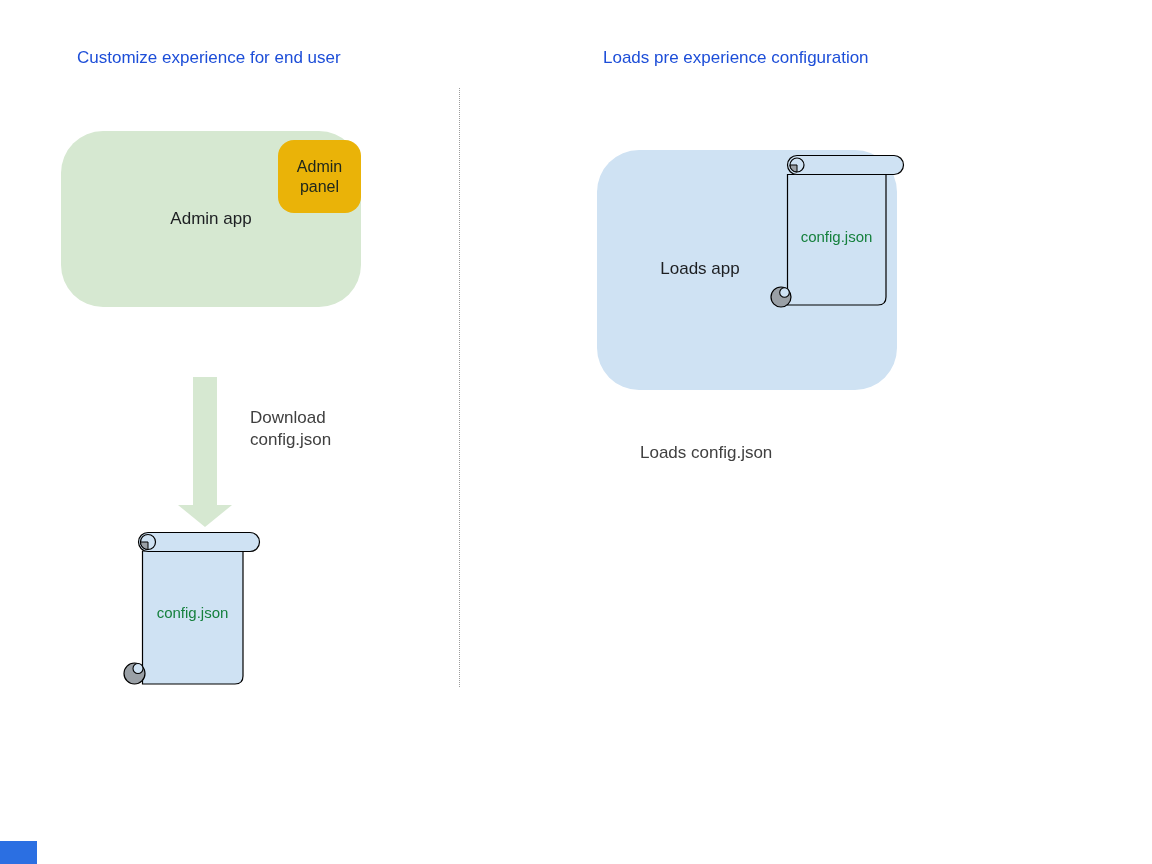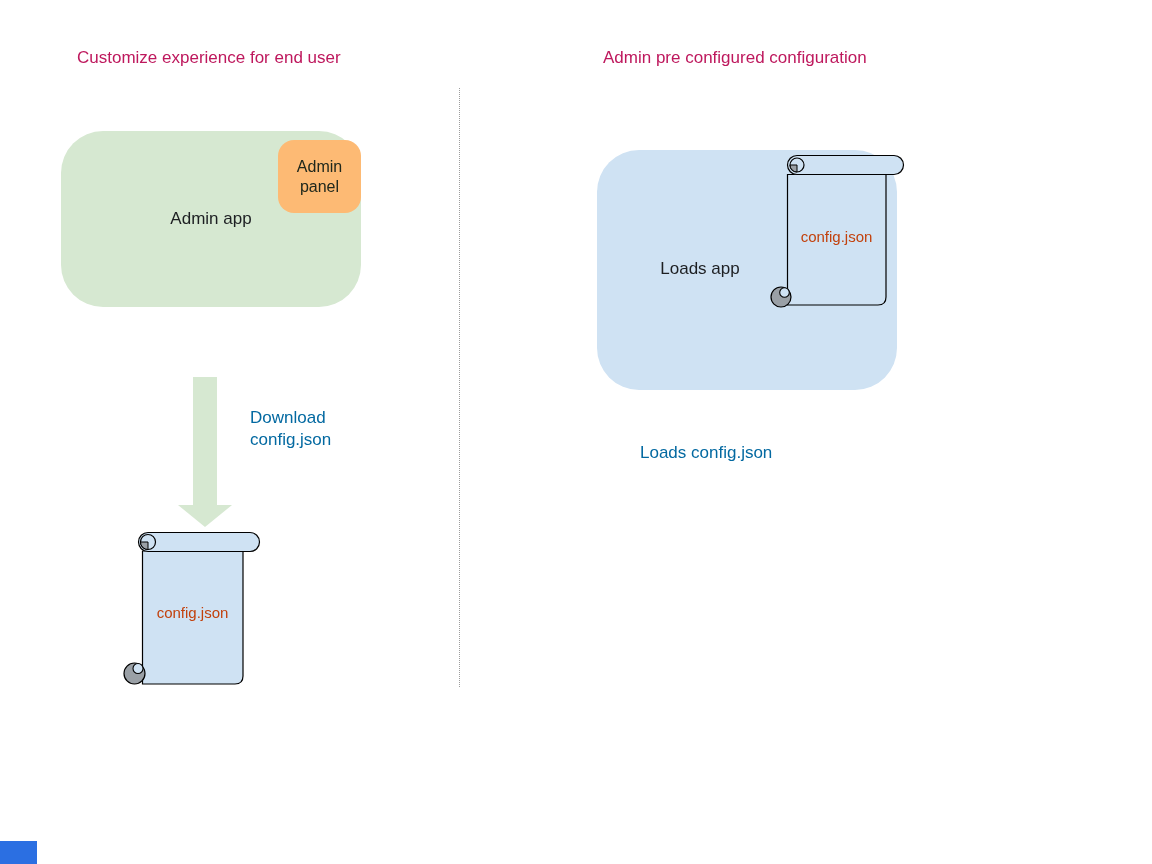--- a/index.html
+++ b/index.html
@@ -7,21 +7,21 @@
     position:relative;
     width:1152px;height:864px;
     overflow:hidden;
     font-family:"Liberation Sans", sans-serif;
     background:#ffffff;
   }
   .abs{position:absolute;}
   .section-title{
     font-size:17px;
     line-height:20px;
-    color:#be185d;
+    color:#1d4ed8;
     white-space:nowrap;
   }
   .app-box{
     border-radius:42px;
     display:flex;
     align-items:center;
     justify-content:center;
   }
   .app-label{
     font-size:17px;
@@ -33,51 +33,51 @@
     align-items:center;
     justify-content:center;
     text-align:center;
     font-size:16px;
     line-height:20px;
     color:#20281c;
   }
   .caption{
     font-size:17px;
     line-height:22px;
-    color:#0369a1;
+    color:#404040;
   }
   .scroll-label{
     font-size:15px;
     line-height:18px;
-    color:#c2410c;
+    color:#15803d;
     text-align:center;
   }
   .divider{
     width:0;
     border-left:1.5px dotted #9c9c9c;
   }
   .corner-fragment{
     left:0;top:841px;width:37px;height:23px;
   }
 </style>
 </head>
 <body>
 
 <div class="canvas">
 
   <div class="abs section-title" style="left:77px;top:48px;">Customize experience for end user</div>
-  <div class="abs section-title" style="left:603px;top:48px;">Admin pre configured configuration</div>
+  <div class="abs section-title" style="left:603px;top:48px;">Loads pre experience configuration</div>
 
   <div class="abs divider" style="left:459px;top:88px;height:599px;"></div>
 
   <div class="abs app-box" style="left: 61px; top: 131px; width: 300px; height: 176px; background-color: rgb(214, 232, 209);">
     <span class="app-label">Admin app</span>
   </div>
 
-  <div class="abs panel-box" style="left: 278px; top: 140px; width: 83px; height: 73px; background-color: #fdba74;">
+  <div class="abs panel-box" style="left: 278px; top: 140px; width: 83px; height: 73px; background-color: #eab308;">
     <span style="width:62px;">Admin panel</span>
   </div>
 
   <svg class="abs" style="left:170px;top:377px;" width="70" height="152" viewBox="0 0 70 152">
     <polygon points="23,0 47,0 47,128 62,128 35,150 8,128 23,128" fill="#d6e8d1"></polygon>
   </svg>
 
   <div class="abs caption" style="left:250px;top:407px;width:100px;">Download config.json</div>
 
   <svg class="abs" style="left:115px;top:525px;" width="155" height="170" viewBox="0 0 155 170">

